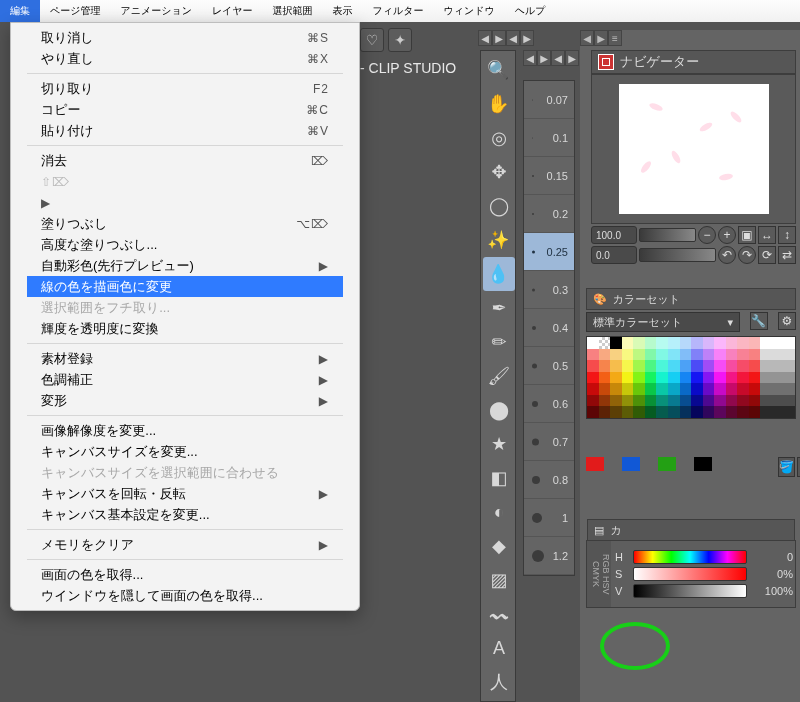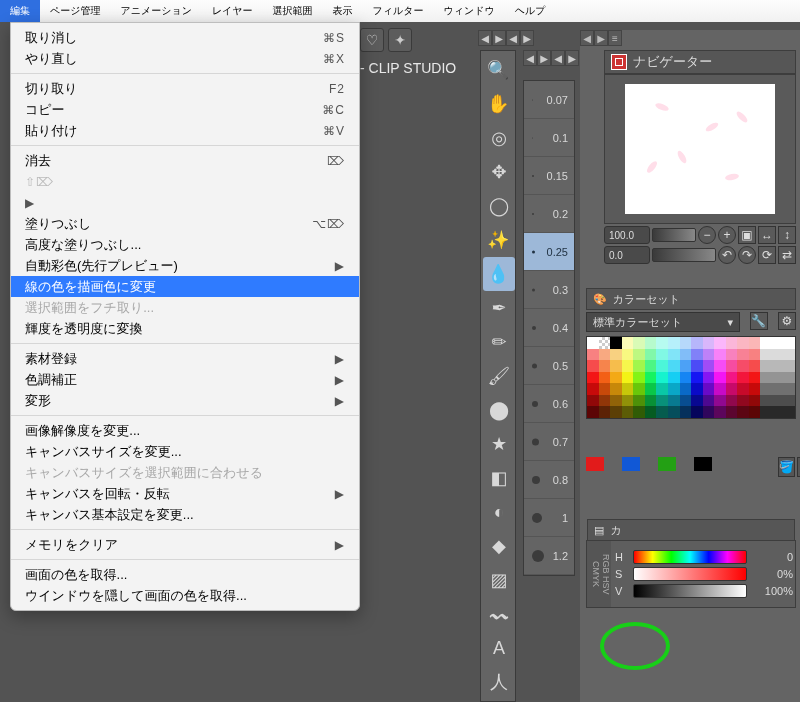--- a/index.html
+++ b/index.html
@@ -4,21 +4,21 @@
 <style>
   * { box-sizing: border-box; margin: 0; padding: 0; font-family: "Hiragino Sans", "Meiryo", sans-serif; }
   body { background: #535353; width: 800px; height: 702px; overflow: hidden; font-size: 13px; color: #ddd; position: relative; }
 
   
   .menubar { position: absolute; top: 0; left: 0; right: 0; height: 22px; background: linear-gradient(#fdfdfd,#f1f1f1); display: flex; align-items: center; color: #000; font-size: 10px; z-index: 10; }
   .menubar .mitem { padding: 0 10px; height: 22px; line-height: 22px; }
   .menubar .mitem.open { background: #2f6fe0; color: #fff; }
 
   
-  .dropdown { position: absolute; top: 22px; left: 10px; width: 350px; background: #f3f3f3; border: 1px solid #bdbdbd; border-radius: 0 0 6px 6px; box-shadow: 0 6px 18px rgba(0,0,0,0.3); padding: 4px 0; z-index: 20; color: #000; }
+  .dropdown { position: absolute; top: 22px; left: 10px; width: 350px; background: #f3f3f3; border: 1px solid #bdbdbd; border-radius: 0 0 6px 6px; box-shadow: 0 6px 18px rgba(0,0,0,0.3); padding: 4px 16px; z-index: 20; color: #000; }
   .dropdown .row { display: flex; align-items: center; height: 21px; padding: 0 14px; font-size: 13px; }
   .dropdown .row .label { flex: 1; }
   .dropdown .row .sc { color: #555; font-size: 12px; letter-spacing: 1px; }
   .dropdown .row.disabled { color: #a8a8a8; }
   .dropdown .row.disabled .sc { color: #bbb; }
   .dropdown .row.hi { background: #2f7bff; color: #fff; }
   .dropdown .sep { height: 1px; background: #d6d6d6; margin: 4px 0; }
   .tri { font-size: 10px; }
 
   
@@ -41,21 +41,21 @@
   .toolcol2 .srow::before { content:""; position:absolute; left:8px; top:50%; transform:translateY(-50%); width: calc(var(--d)*1px); height: calc(var(--d)*1px); background:#3b3b3b; border-radius:50%; }
   .toolcol2 .srow.sel { background:#9db8d8; color:#234;}
   .toolcol2 .srow.sel::before{ background:#234;}
   .navarrows2 { position:absolute; top:50px; left:523px; display:flex; gap:0;}
   .navarrows2 span { width:14px; height:16px; background:#5a5a5a; color:#ccc; font-size:10px; display:flex;align-items:center;justify-content:center; border:1px solid #444;}
 
   
   .right { position: absolute; top: 30px; left: 580px; right: 0; bottom: 0; background: #646464; }
 
   
-  .navpanel { position: absolute; top: 20px; left: 24px; right: 4px; }
+  .navpanel { position: absolute; top: 20px; left: 11px; right: 4px; }
   .navhead { background:#565656; height:24px; display:flex; align-items:center; padding:0 6px; gap:6px; border:1px solid #3d3d3d;}
   .navico { width:16px; height:16px; background:#cc3333; border:1px solid #fff; position:relative;}
   .navico::after{content:"";position:absolute;inset:3px;border:1px solid #fff;}
   .navcanvas { border:1px solid #3d3d3d; height:150px; background:#5a5a5a; display:flex; align-items:center; justify-content:center;}
   .navcanvas .page { width: 150px; height: 130px; background:#fff; position:relative;}
   .petal { position:absolute; width:14px; height:6px; background:#ffd6e4; border-radius:50% 50% 50% 50%; transform:rotate(var(--r)); opacity:0.8;}
   .navctrls { display:flex; align-items:center; gap:2px; margin-top:2px;}
   .numbox { width:46px; height:18px; background:#4a4a4a; border:1px solid #333; font-size:10px; color:#ddd; display:flex;align-items:center;padding:0 4px; border-radius:3px;}
   .slidbar { flex:1; height:14px; background:linear-gradient(to right,#3a3a3a,#888); border:1px solid #333; border-radius:2px;}
   .circlebtn { width:18px; height:18px; border:1px solid #333; border-radius:50%; background:#5a5a5a; display:flex;align-items:center;justify-content:center; font-size:12px; color:#ddd;}

